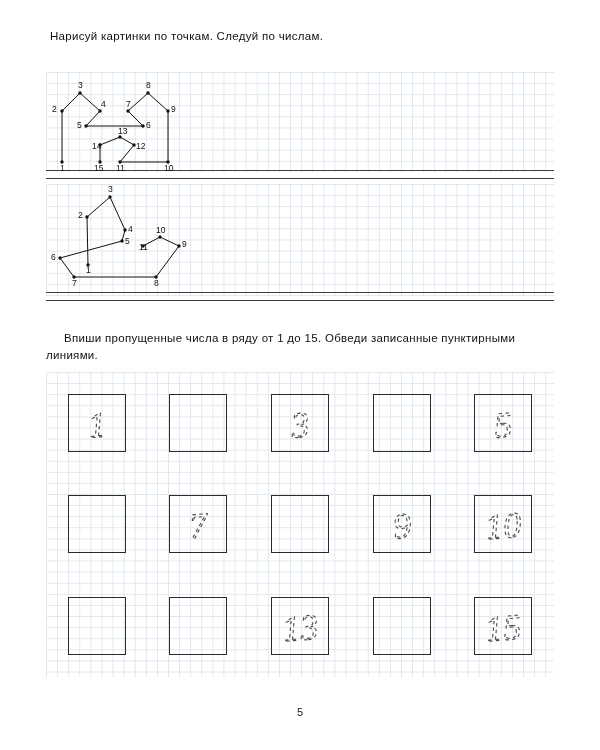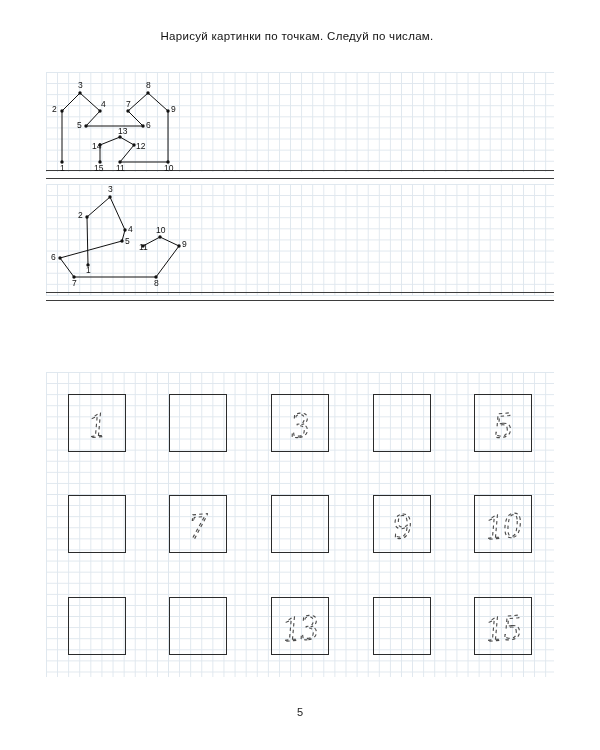--- a/index.html
+++ b/index.html
@@ -13,21 +13,21 @@
   }
   .page{position:relative;width:600px;height:750px;}
 
   .instruction{
     position:absolute;
     font-size:11.5px;
     letter-spacing:0.3px;
     line-height:1.45;
     color:#111;
   }
-  #instr1{left:62px;top:28px;width:470px;text-align:center;}
+  #instr1{left:50px;top:28px;width:470px;}
   #instr2{left:46px;top:330px;width:495px;text-indent:18px;}
 
   
   .gridpanel{
     position:absolute;
     background-image:
       linear-gradient(to right, #dfe7ee 1px, transparent 1px),
       linear-gradient(to bottom, #dfe7ee 1px, transparent 1px);
     background-size:11.1px 11.1px;
     background-position:0 0;
@@ -174,20 +174,21 @@
       <circle cx="156" cy="277" r="1.7"></circle>
       <text x="154" y="286">8</text>
       <circle cx="179" cy="246" r="1.7"></circle>
       <text x="182" y="247">9</text>
       <circle cx="160" cy="237" r="1.7"></circle>
       <text x="156" y="233">10</text>
       <circle cx="143" cy="246" r="1.7"></circle>
       <text x="139" y="250">11</text>
     </svg>
 
+  <div class="instruction" id="instr2">Впиши пропущенные числа в ряду от 1 до 15. Обведи записанные пунктирными линиями.</div>
 
   <div class="gridpanel" id="panel3"></div>
   <div class="boxgrid" id="boxgrid">
       <div class="cell">
         <svg class="trace" viewBox="0 0 56 56">
           <text x="28" y="42" text-anchor="middle" transform="rotate(-5 28 28)">1</text>
         </svg>
       </div>
       <div class="cell"></div>
       <div class="cell">

